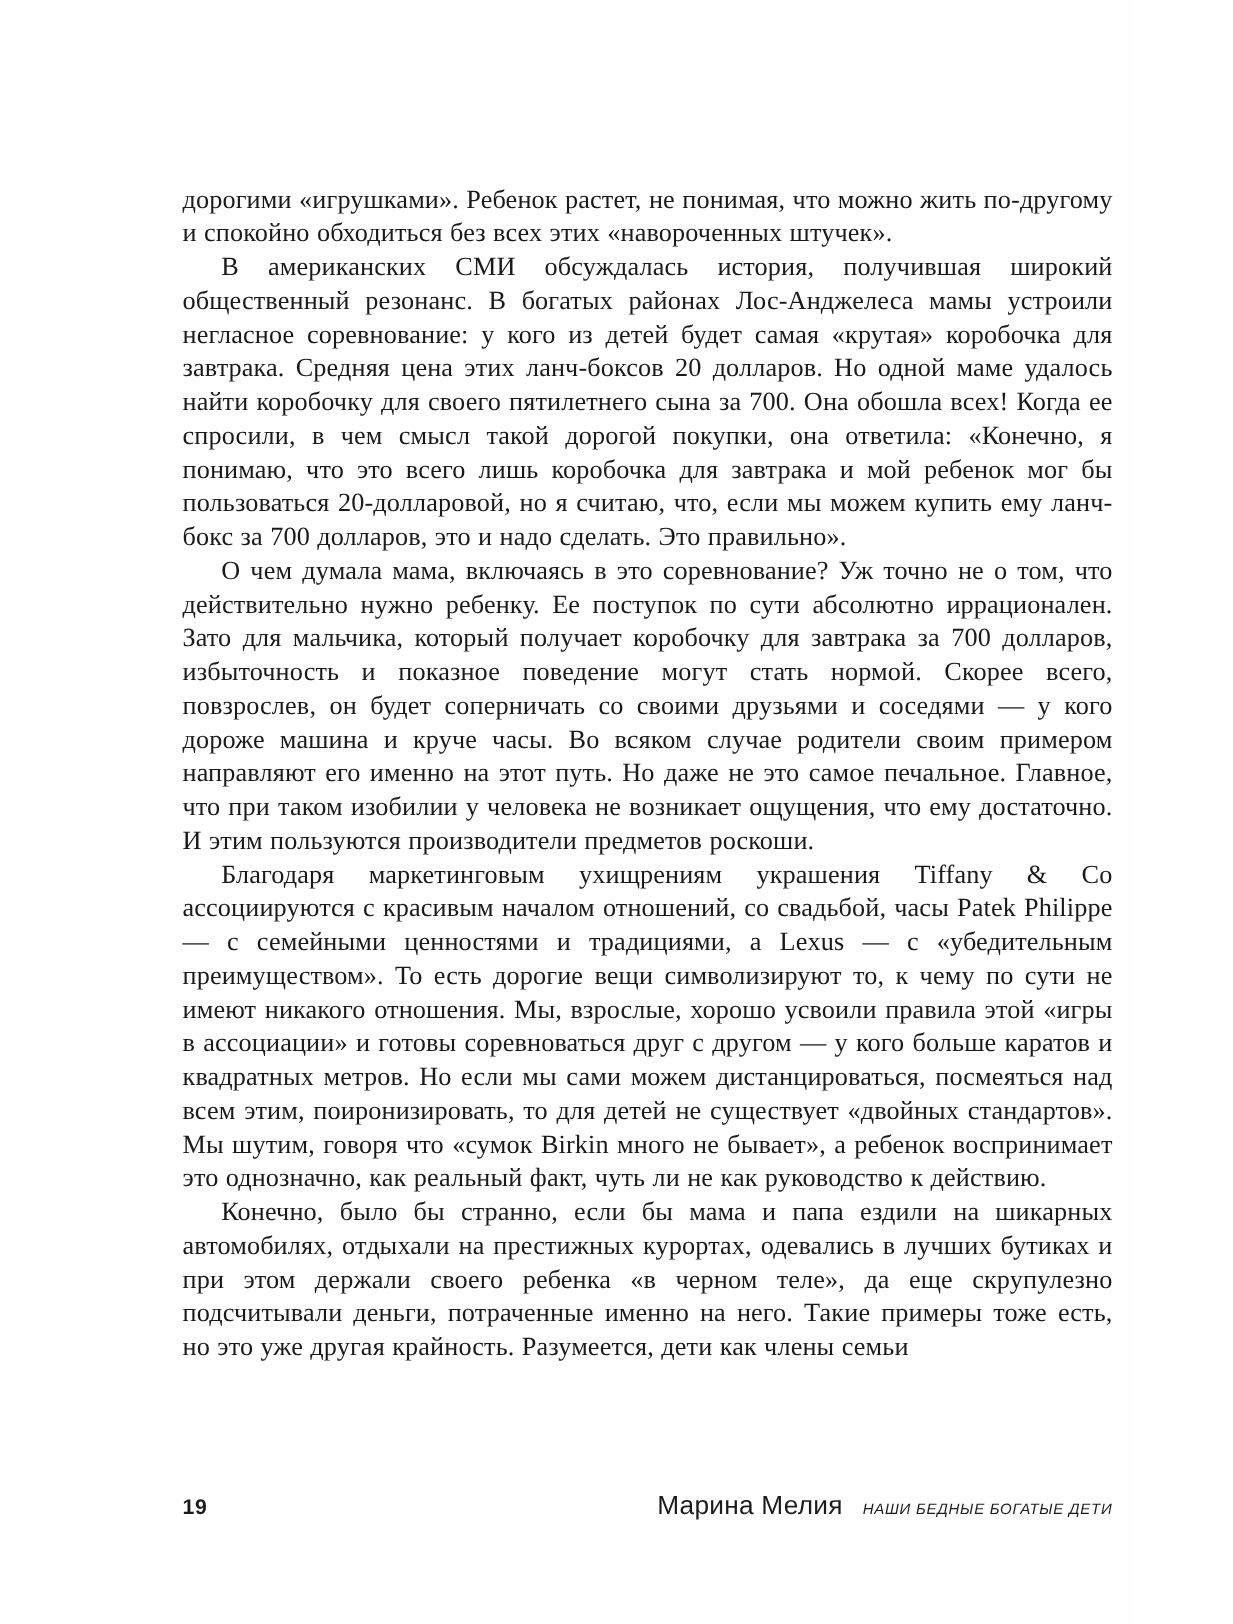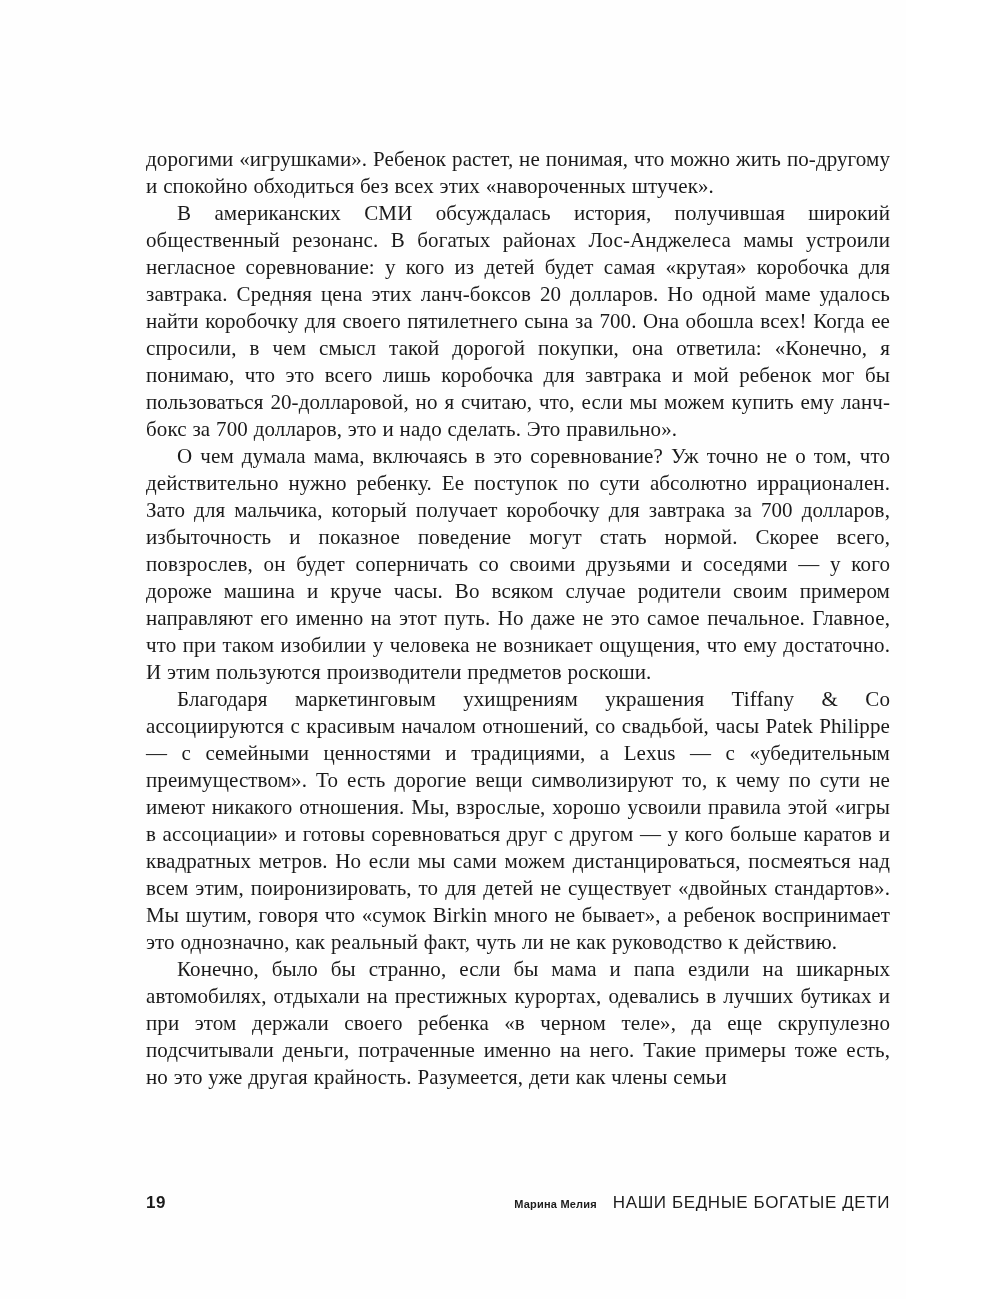--- a/index.html
+++ b/index.html
@@ -55,28 +55,29 @@
     font-size: 17px;
     font-weight: 700;
     letter-spacing: 0.5px;
   }
   .footer-right {
     display: flex;
     align-items: baseline;
     gap: 16px;
   }
   .footer-author {
-    font-size: 11px;
-    font-weight: 700;
+    font-size: 21px;
+    font-weight: 400;
     letter-spacing: 0.2px;
   }
   .footer-title {
-    font-size: 17px;
+    font-size: 12px;
     font-weight: 400;
     letter-spacing: 0.6px;
+    font-style: italic;
   }
 </style>
 </head>
 <body>
 
 <div class="book-page" style="background: rgb(254, 254, 254);">
   <div class="text-block" style="color: rgb(26, 26, 26);">
       <p class="para">дорогими «игрушками». Ребенок растет, не понимая, что можно жить по-другому и спокойно обходиться без всех этих «навороченных штучек».</p>
       <p class="para indent">В американских СМИ обсуждалась история, получившая широкий общественный резонанс. В богатых районах Лос-Анджелеса мамы устроили негласное соревнование: у кого из детей будет самая «крутая» коробочка для завтрака. Средняя цена этих ланч-боксов 20 долларов. Но одной маме удалось найти коробочку для своего пятилетнего сына за 700. Она обошла всех! Когда ее спросили, в чем смысл такой дорогой покупки, она ответила: «Конечно, я понимаю, что это всего лишь коробочка для завтрака и мой ребенок мог бы пользоваться 20-долларовой, но я считаю, что, если мы можем купить ему ланч-бокс за 700 долларов, это и надо сделать. Это правильно».</p>
       <p class="para indent">О чем думала мама, включаясь в это соревнование? Уж точно не о том, что действительно нужно ребенку. Ее поступок по сути абсолютно иррационален. Зато для мальчика, который получает коробочку для завтрака за 700 долларов, избыточность и показное поведение могут стать нормой. Скорее всего, повзрослев, он будет соперничать со своими друзьями и соседями — у кого дороже машина и круче часы. Во всяком случае родители своим примером направляют его именно на этот путь. Но даже не это самое печальное. Главное, что при таком изобилии у человека не возникает ощущения, что ему достаточно. И этим пользуются производители предметов роскоши.</p>

